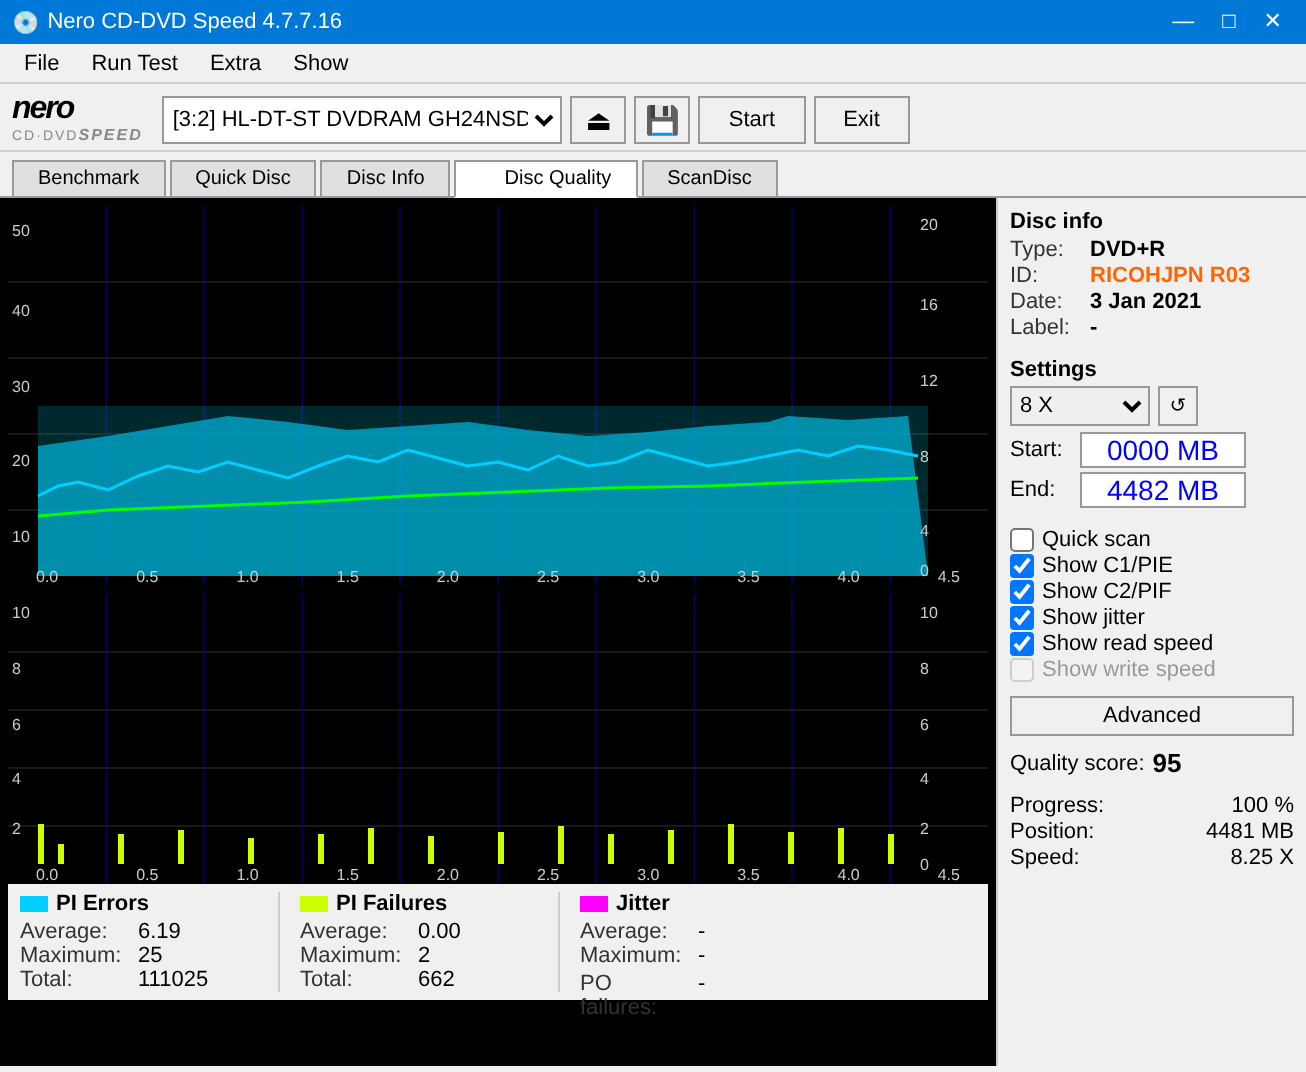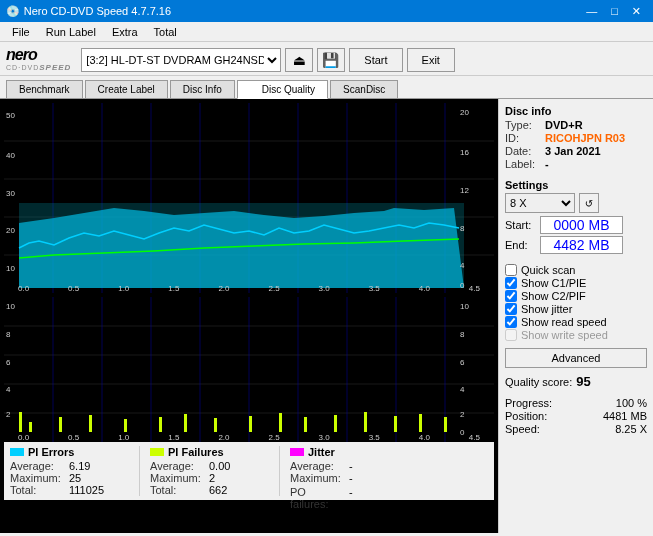--- a/index.html
+++ b/index.html
@@ -83,42 +83,42 @@
   </div>
   <div class="win-controls">
     <button class="win-btn">—</button>
     <button class="win-btn">□</button>
     <button class="win-btn close">✕</button>
   </div>
 </div>
 
 <div id="menubar">
   <span>File</span>
-  <span>Run Label</span>
+  <span>Run Test</span>
   <span>Extra</span>
-  <span>Total</span>
+  <span>Show</span>
 </div>
 
 <div id="toolbar">
   <div style="display:flex;flex-direction:column;align-items:flex-start;margin-right:6px;">
     <span style="font-size:16px;font-weight:bold;font-style:italic;letter-spacing:-1px;line-height:1;">nero</span>
     <span style="font-size:7px;color:#888;letter-spacing:1px;">CD·DVD<span style="font-size:8px;font-style:italic;font-weight:bold;">SPEED</span></span>
   </div>
   <select class="drive-select">
     <option>[3:2]  HL-DT-ST DVDRAM GH24NSD0 LH00</option>
   </select>
   <button class="toolbar-btn">⏏</button>
   <button class="toolbar-btn">💾</button>
   <button class="start-btn">Start</button>
   <button class="exit-btn">Exit</button>
 </div>
 
 <div id="tabs">
   <div class="tab">Benchmark</div>
-  <div class="tab">Create Label</div>
+  <div class="tab">Quick Disc</div>
   <div class="tab">Disc Info</div>
   <div class="tab active">Disc Quality</div>
   <div class="tab">ScanDisc</div>
 </div>
 
 <div id="main">
 
   <div id="chart-area">
 
     <div class="chart-top" style="position:relative;">

